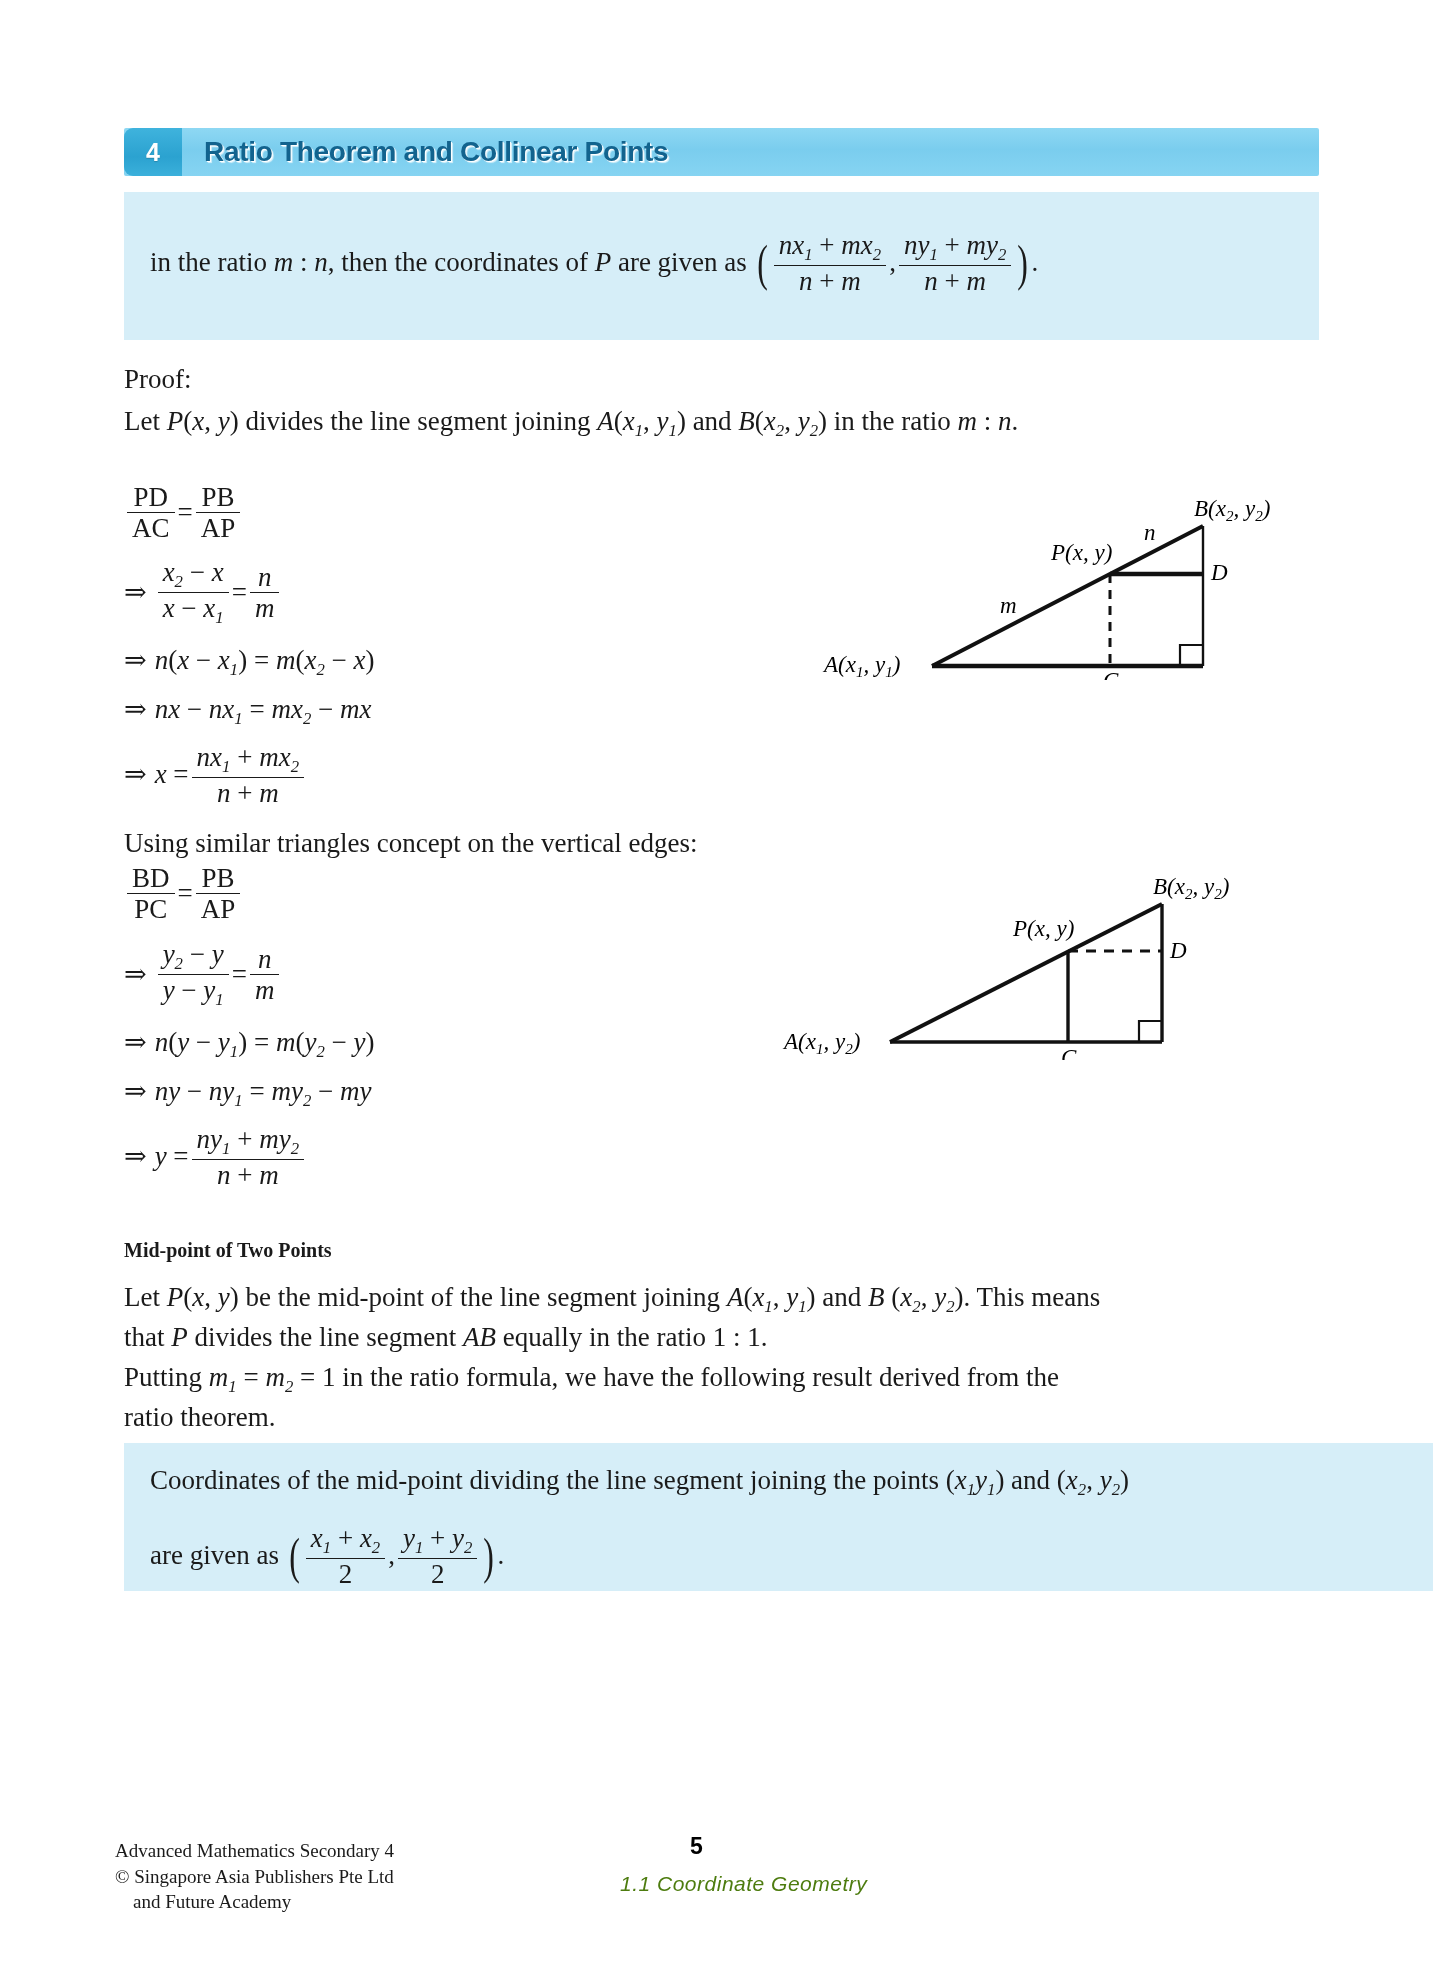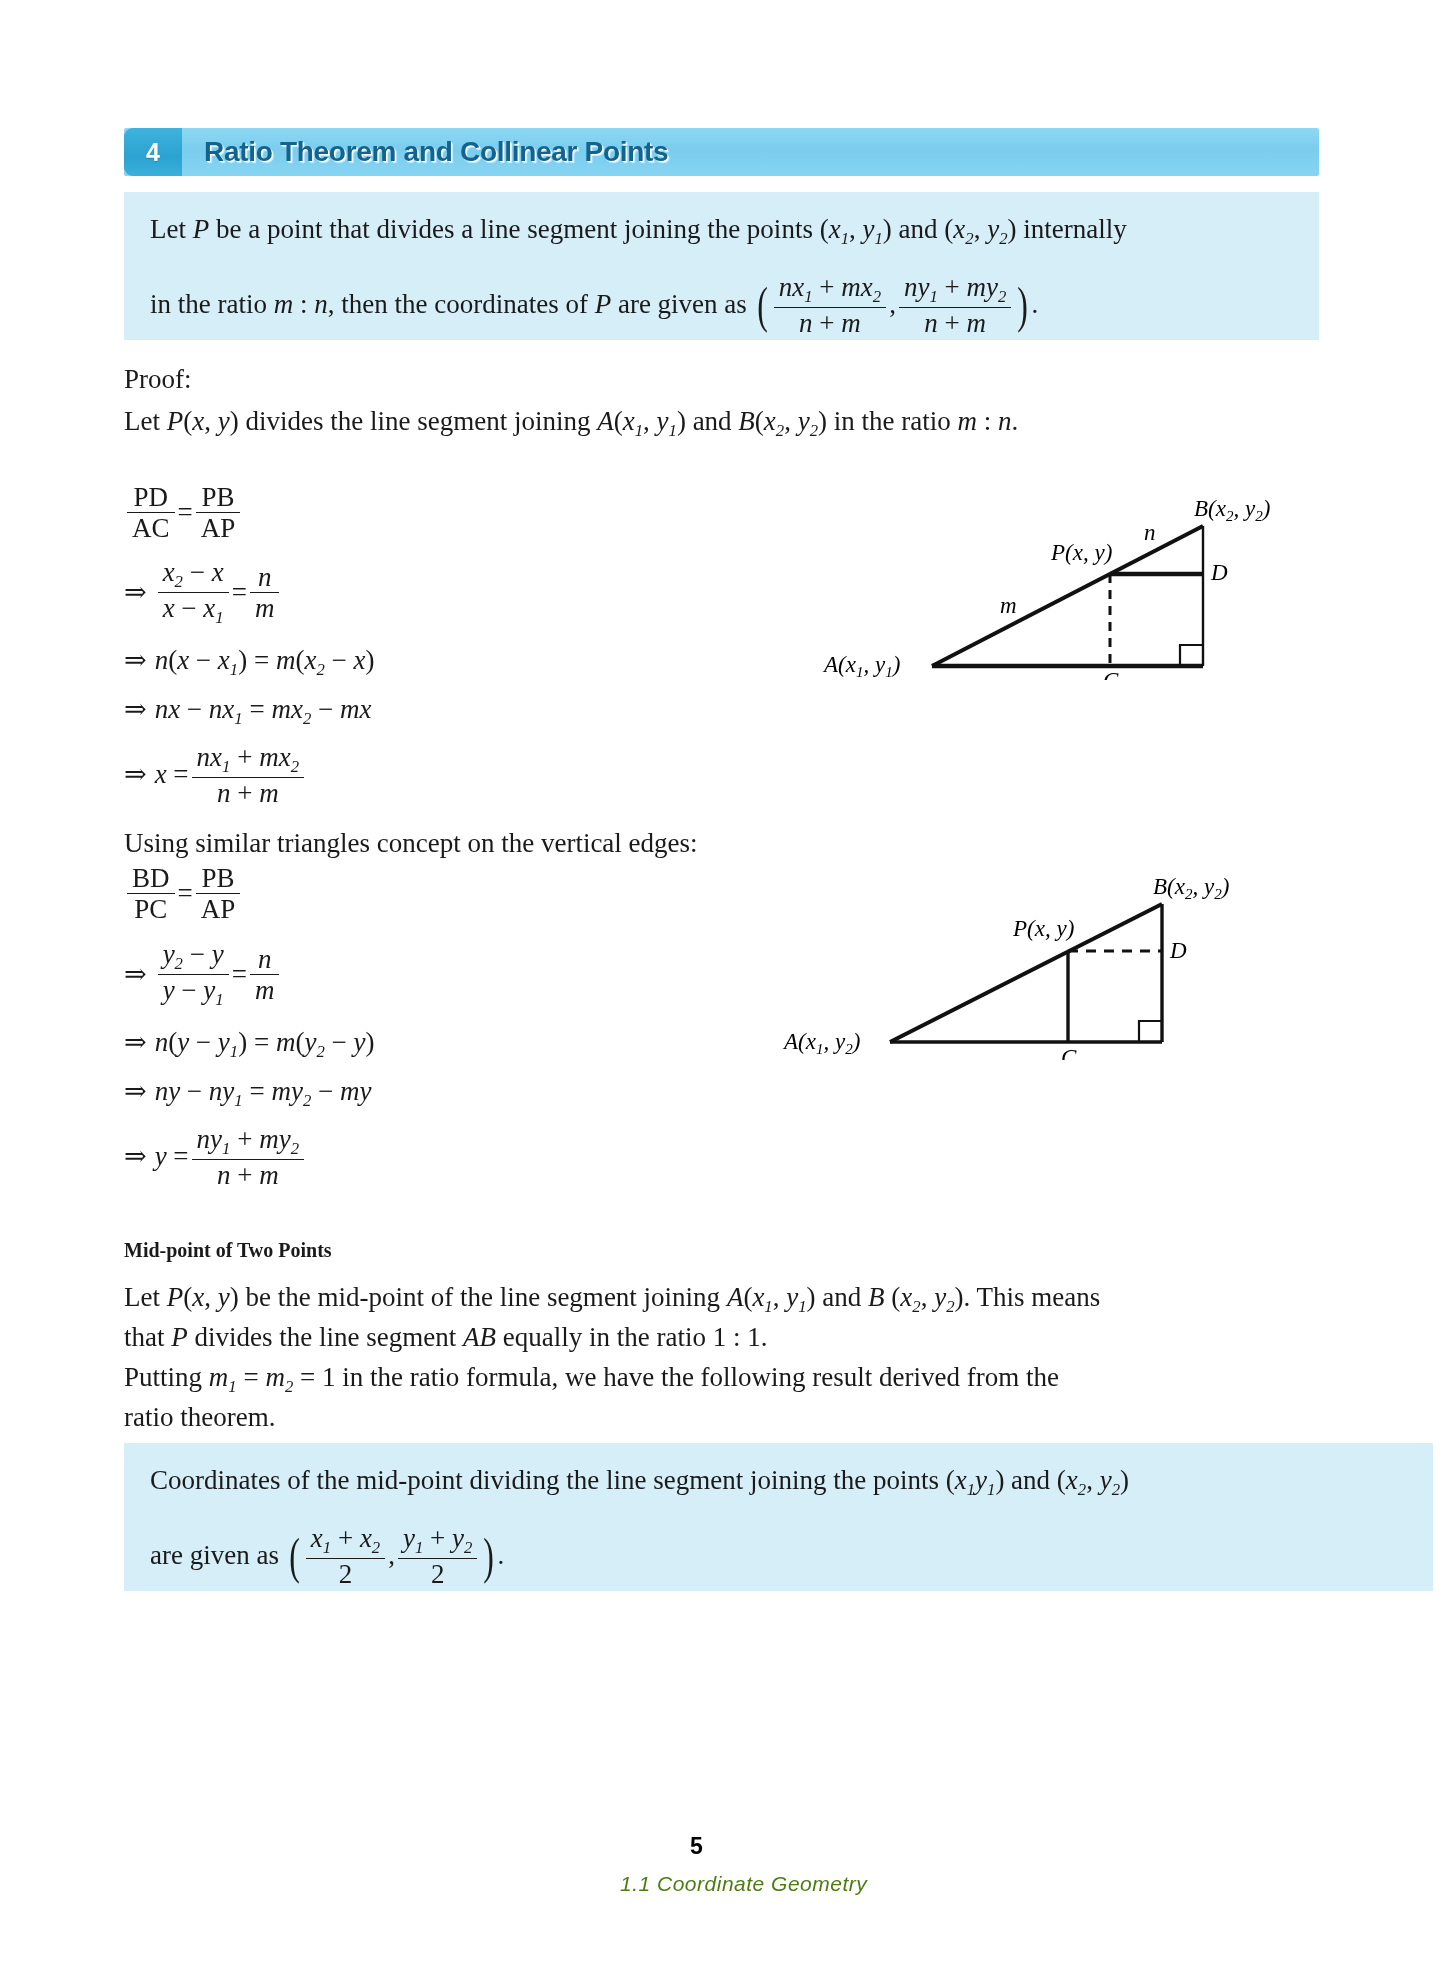--- a/index.html
+++ b/index.html
@@ -179,23 +179,20 @@
 
 <div class="page">
 
   <div class="section-header">
     <div class="section-number">4</div>
     <div class="section-title">Ratio Theorem and Collinear Points</div>
   </div>
 
   <div class="blue-box" id="box-ratio">
     <div class="box-inner">
-      <div>
-        <span>Let </span><i>P</i><span> be a point that divides a line segment joining the points (</span><i>x</i><sub>1</sub>, <i>y</i><sub>1</sub><span>) and (</span><i>x</i><sub>2</sub>, <i>y</i><sub>2</sub><span>) internally</span>
-      </div>
       <div style="margin-top:18px;">
         <span>in the ratio </span><i>m</i><span> : </span><i>n</i><span>, then the coordinates of </span><i>P</i><span> are given as</span>&nbsp;<span class="paren">(</span><span class="frac"><span class="num"><i>n</i><i>x</i><sub>1</sub> + <i>m</i><i>x</i><sub>2</sub></span><span class="den"><i>n</i> + <i>m</i></span></span><span>,</span><span class="frac"><span class="num"><i>n</i><i>y</i><sub>1</sub> + <i>m</i><i>y</i><sub>2</sub></span><span class="den"><i>n</i> + <i>m</i></span></span><span class="paren">)</span><span>.</span>
       </div>
     </div>
   </div>
 
   <div class="body-text" style="left:124px; top:362px;">Proof:</div>
 
   <div class="body-text" style="left:124px; top:404px; width:1200px;">
     <span>Let </span><i>P</i>(<i>x</i>, <i>y</i>)<span> divides the line segment joining </span><i>A</i>(<i>x</i><sub>1</sub>, <i>y</i><sub>1</sub>)<span> and </span><i>B</i>(<i>x</i><sub>2</sub>, <i>y</i><sub>2</sub>)<span> in the ratio </span><i>m</i><span> : </span><i>n</i><span>.</span>
@@ -307,17 +304,22 @@
     <div class="box-inner">
       <div>
         <span>Coordinates of the mid-point dividing the line segment joining the points (</span><i>x</i><sub>1</sub><i>y</i><sub>1</sub><span>) and (</span><i>x</i><sub>2</sub>, <i>y</i><sub>2</sub><span>)</span>
       </div>
       <div style="margin-top:18px;">
         <span>are given as</span>&nbsp;<span class="paren">(</span><span class="frac"><span class="num"><i>x</i><sub>1</sub> + <i>x</i><sub>2</sub></span><span class="den">2</span></span><span>,</span><span class="frac"><span class="num"><i>y</i><sub>1</sub> + <i>y</i><sub>2</sub></span><span class="den">2</span></span><span class="paren">)</span><span>.</span>
       </div>
     </div>
   </div>
 
+  <div class="footer-left">
+    <span>Advanced Mathematics Secondary 4</span><br>
+    <span>© Singapore Asia Publishers Pte Ltd</span>
+    <span class="indent">and Future Academy</span>
+  </div>
 
   <div class="page-number">5</div>
   <div class="footer-chapter">1.1  Coordinate Geometry</div>
 
 </div>
 
 </body></html>

